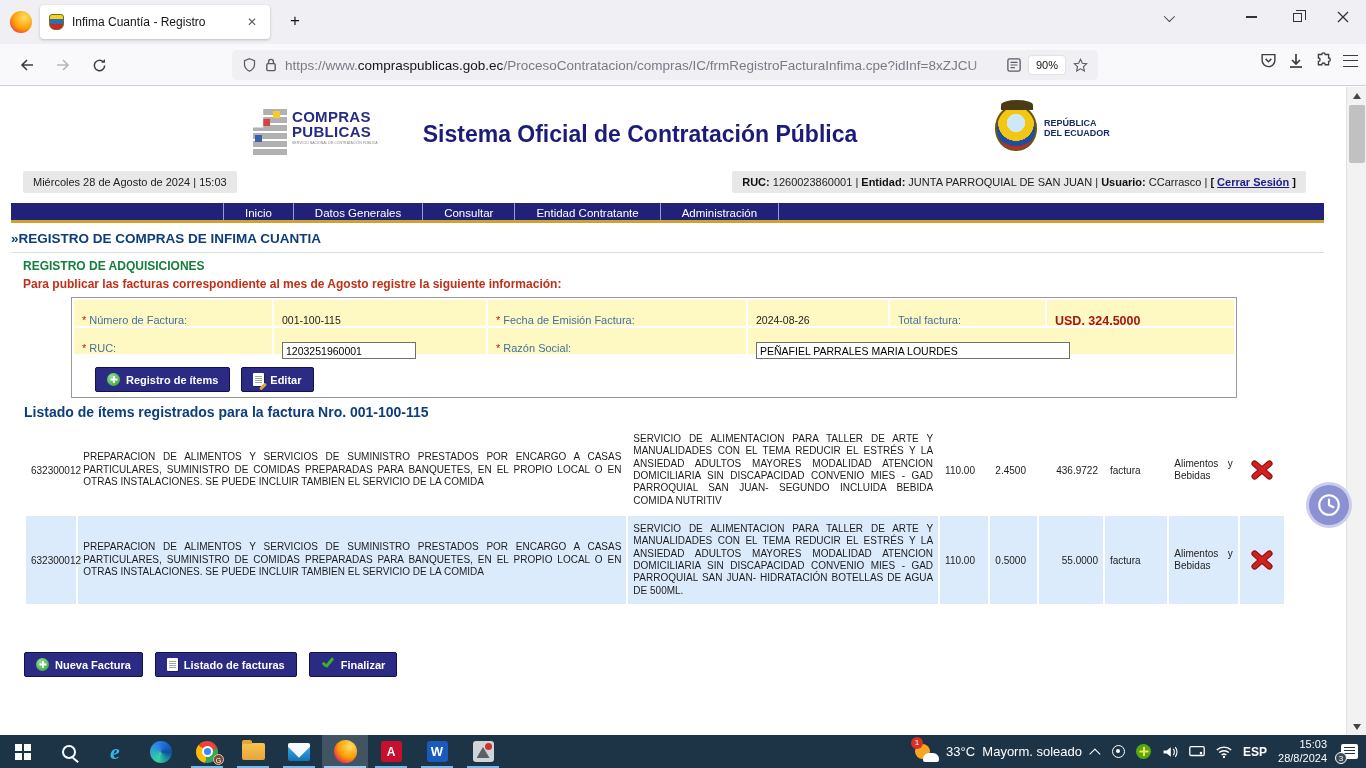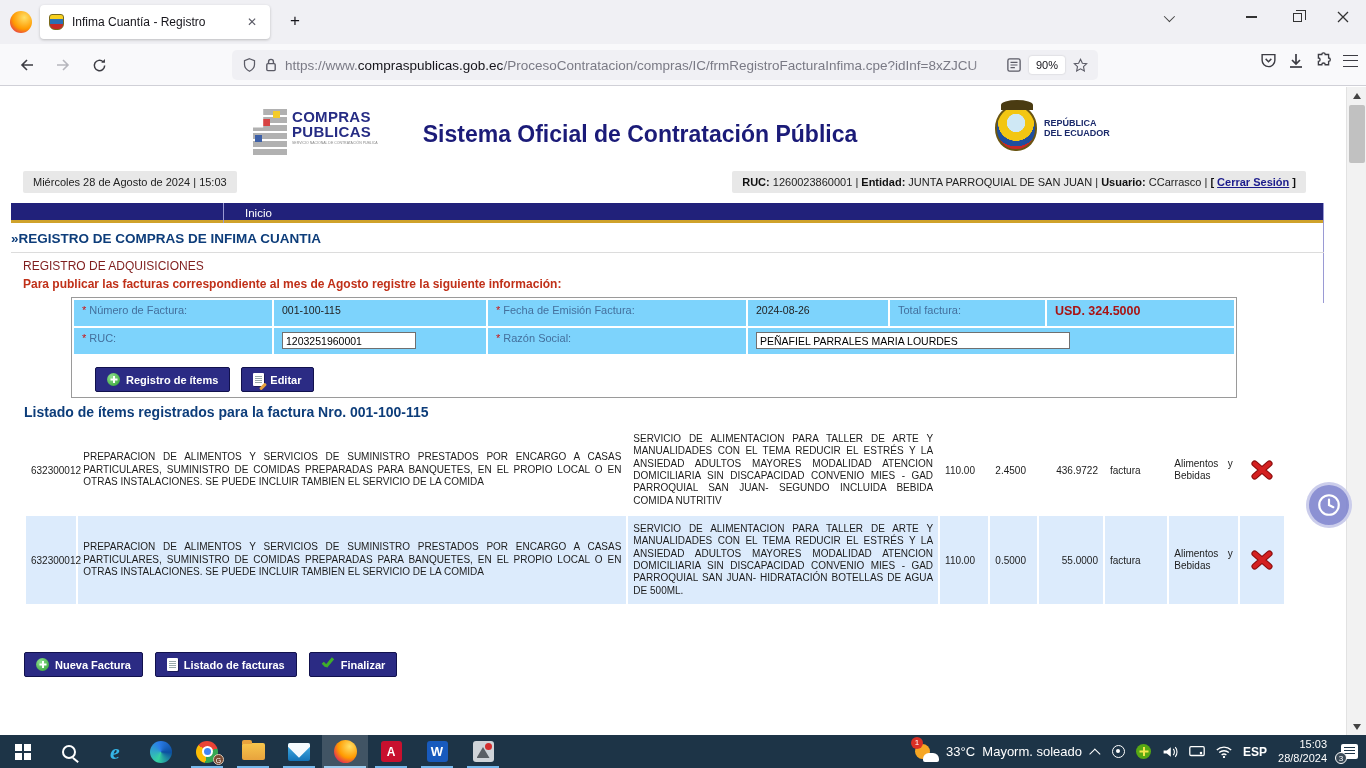--- a/index.html
+++ b/index.html
@@ -50,31 +50,31 @@
   .page-title { position:absolute; left:360px; top:34px; width:560px; text-align:center; font-size:23px; font-weight:bold; color:#1b1b78; }
   .logo-ec { position:absolute; left:995px; top:18px; display:flex; align-items:center; gap:7px; }
   .ec-crest { width:42px; height:46px; border-radius:50% 50% 48% 48%; position:relative;
       background:radial-gradient(circle at 50% 38%, #cfe8f5 0 28%, #f3c612 29% 55%, #1f4e9e 56% 72%, #c62828 73% 100%); border:2px solid #6a5613; }
   .ec-crest::before { content:""; position:absolute; left:4px; top:-7px; width:32px; height:10px; background:#4a3b12; border-radius:50% 50% 0 0; }
   .ec-text { font-size:9px; font-weight:bold; color:#1b2a6b; line-height:1.15; }
   .infobox { position:absolute; top:84px; background:#e8e8e8; border-radius:2px; font-size:11px; color:#222; padding:5px 10px; white-space:nowrap; }
   .userbox b { color:#111; }
   .logout { color:#1b1b8c; font-weight:bold; text-decoration:underline; }
   .mainnav { position:absolute; left:11px; top:116px; width:1313px; height:20px; background:#21217a; border-bottom:3px solid #cfa22b;
-             display:flex; align-items:stretch; padding-left:212px;flex-direction:column; }
+             display:flex; align-items:stretch; padding-left:212px; }
   .nav-item { color:#fff; font-size:11.5px; line-height:20px; padding:0 21px; border-right:1px solid #9a9ad4; }
   .nav-item:first-child { border-left:1px solid #9a9ad4; }
   .crumb { position:absolute; left:11px; top:144px; font-size:13.5px; font-weight:bold; color:#0d3d7a; }
   .crumb-line { position:absolute; left:11px; top:165px; width:1313px; border-top:1px solid #dcdcdc; }
-  .sec-title { position:absolute; left:23px; top:172px; font-size:12px; font-weight:normal; color:#7f1d1d; }
+  .sec-title { position:absolute; left:23px; top:172px; font-size:12px; font-weight:bold; color:#15803d; }
   .instruction { position:absolute; left:23px; top:190px; font-size:12px; font-weight:bold; color:#c03018; }
 
   .formbox { position:absolute; left:71px; top:210px; width:1166px; height:101px; border:1px solid #9a9a9a; background:#fff; padding:2px; }
   .form-grid { display:grid; grid-template-columns:198px 212px 258px 140px 155px auto; gap:2px; }
-  .fcell { background:#7dd3fc; font-size:11px; color:#222; padding:4px 8px 5px; height:26px; white-space:nowrap; }
+  .fcell { background:#fef9c3; font-size:11px; color:#222; padding:14px 8px 5px; height:26px; white-space:nowrap; }
   .flabel { color:#44709d; }
   .req { color:#cc1111; margin-right:3px; }
   .fvalue { font-size:10.5px; }
   .total-val { color:#a81414; font-weight:bold; font-size:12.5px; }
   .tinput { font-size:10.5px; height:17px; border:1px solid #707070; background:#fff; padding:0 3px; font-family:"Liberation Sans",sans-serif; }
   .form-actions { margin-top:13px; margin-left:21px; display:flex; gap:11px; }
 
   .btn { display:inline-flex; align-items:center; gap:6px; background:#2b2b84; border:1px solid #11114d; border-radius:2px;
          color:#fff; font-weight:bold; font-size:11px; padding:4px 11px; height:25px; cursor:pointer; }
   .ico-plus { width:13px; height:13px; border-radius:50%; background:radial-gradient(circle at 35% 30%, #8fe08f, #2e9e2e); position:relative; }

